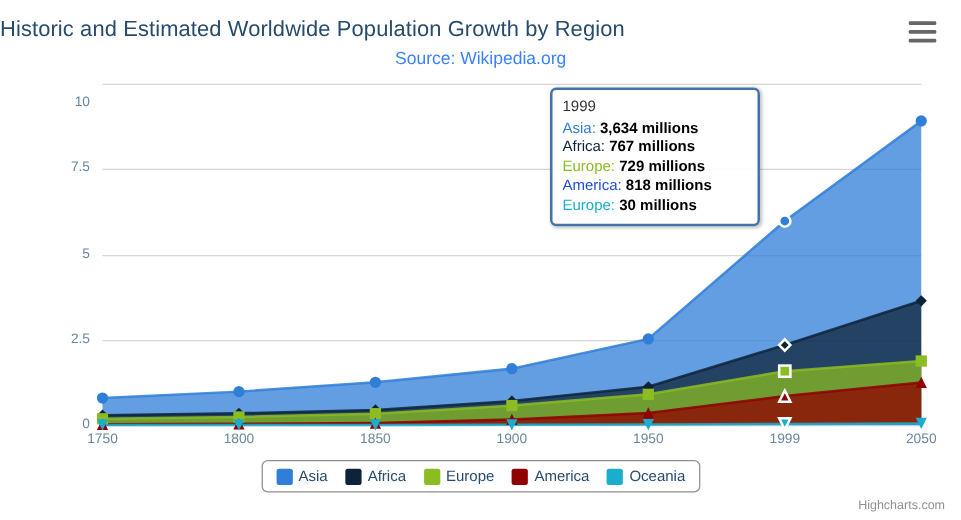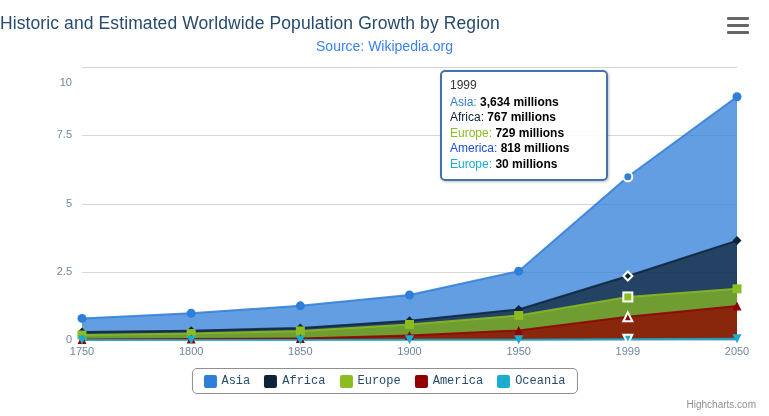--- a/index.html
+++ b/index.html
@@ -64,21 +64,21 @@
   }
   .tt-header{color:#333;font-size:12px;padding-bottom:1px;}
   .tt-row{white-space:nowrap;}
   .tt-name{font-size:12px;}
   .tt-val{color:#000;font-weight:bold;font-size:12px;}
 
   
   .legend{
     position:absolute;left:50%;transform:translateX(-50%);top:368px;
     border:1px solid #909090;border-radius:5px;background:#fff;
-    padding:5px 11px;display:flex;align-items:center;gap:14px;font-family:Liberation Mono, monospace;
+    padding:5px 11px;display:flex;align-items:center;gap:14px;
   }
   .legend-item{display:flex;align-items:center;gap:5px;cursor:pointer;}
   .legend-swatch{width:13px;height:13px;border-radius:2px;display:block;}
   .legend-label{font-size:12px;color:#274b6d;white-space:nowrap;}
 
   .credits{
     position:absolute;right:13px;bottom:6px;font-size:10px;color:#909090;
   }
 </style>
 </head>

